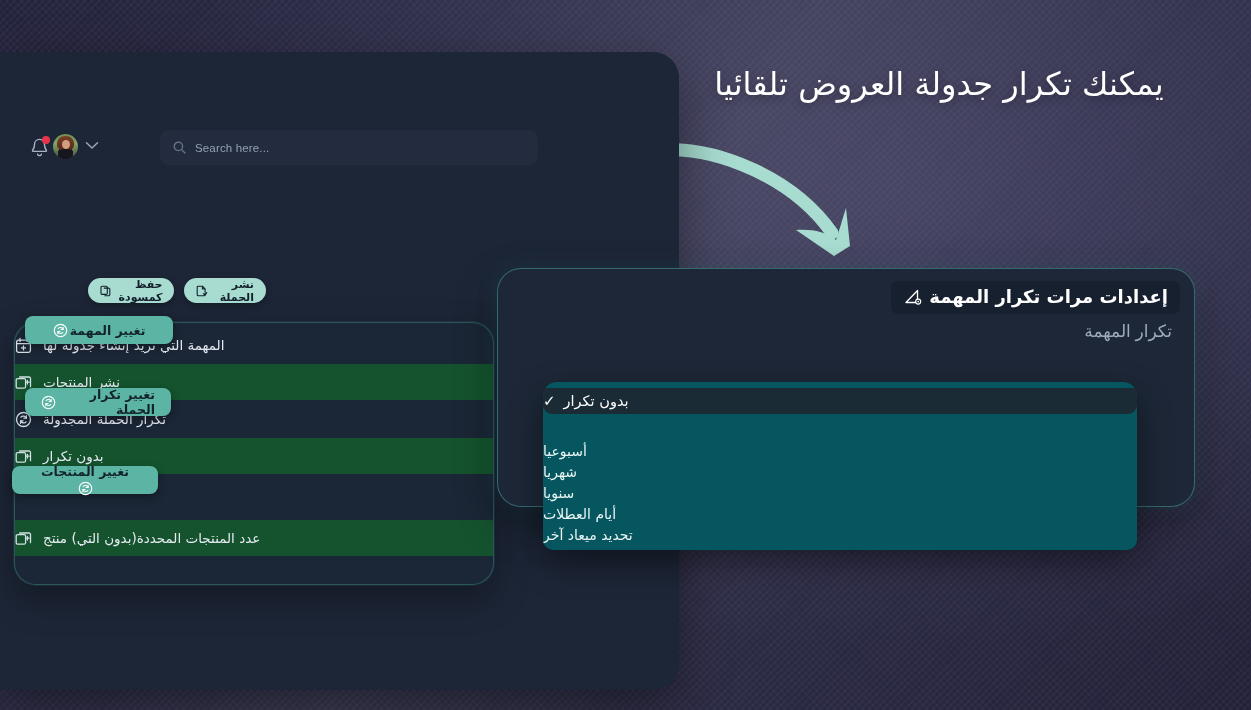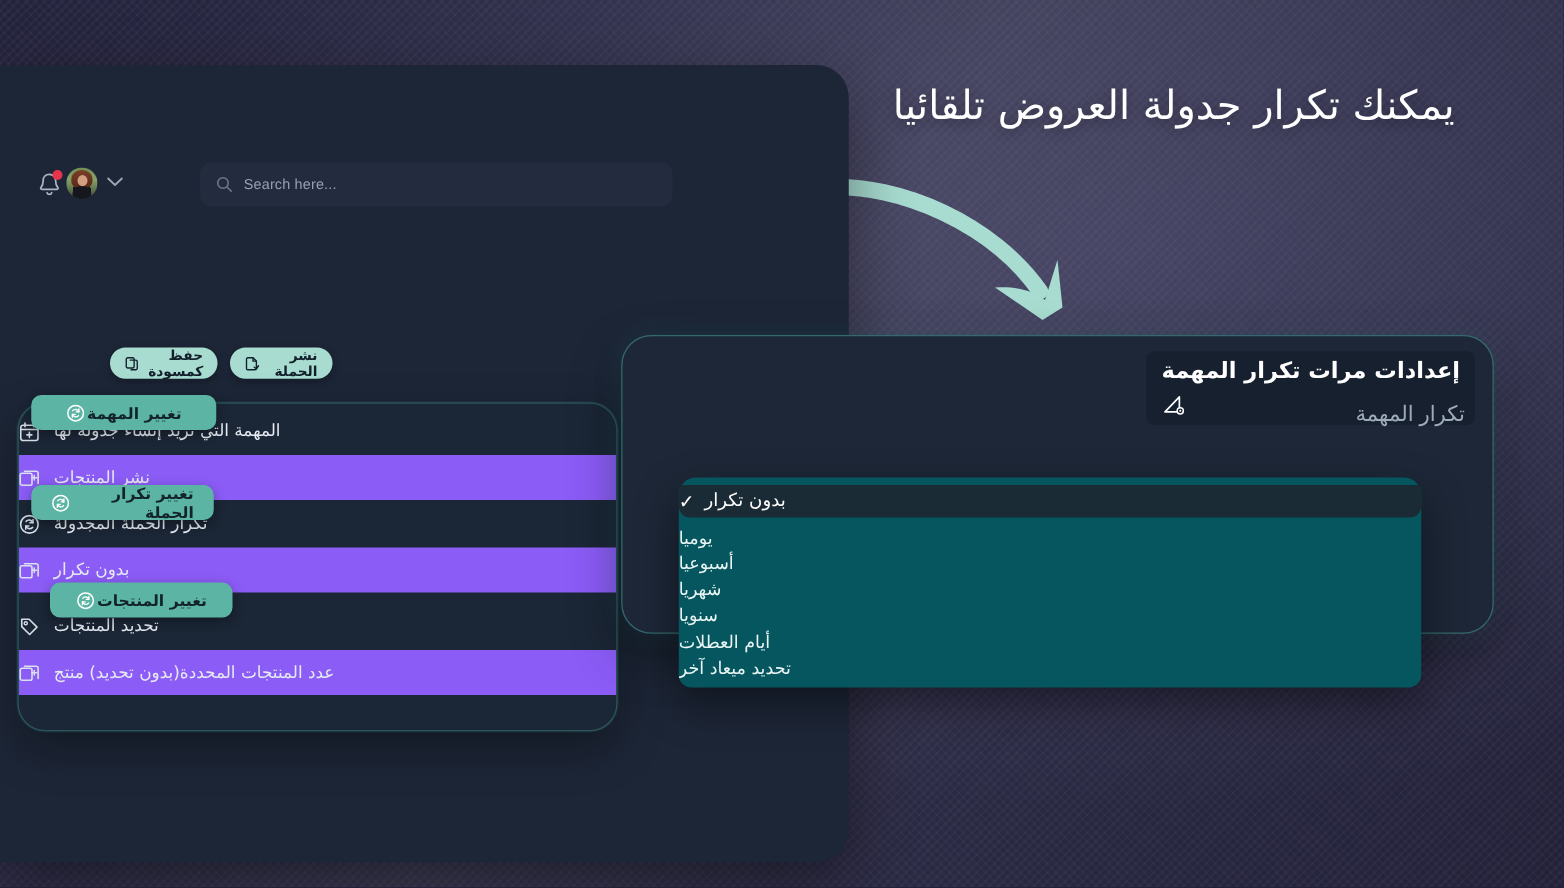--- a/index.html
+++ b/index.html
@@ -94,52 +94,52 @@
     background:#1b2636;border-radius:22px;
     border:1px solid rgba(66,160,150,.40);
     box-shadow:0 0 0 1px rgba(77,182,164,.10), 0 14px 34px rgba(0,0,0,.35);
     overflow:hidden;
   }
   .frow{
     position:absolute;left:0;width:478px;height:36px;
     display:flex;align-items:center;justify-content:flex-end;direction:rtl;
     padding:0 14px 0 0;box-sizing:border-box;gap:11px;
   }
-  .frow.alt{background:#8b5cf6;}
+  .frow.alt{background:#14532d;}
   .frow .ftxt{
     color:#e6ebf2;font-size:13.5px;direction:rtl;white-space:nowrap;
     font-family:"DejaVu Sans",sans-serif;
   }
   .frow .ficon{width:17px;height:17px;flex:0 0 auto;opacity:.95;}
 
   
   .tag{
     position:absolute;height:28px;border-radius:8px;background:#5cb5a4;
     display:flex;align-items:center;justify-content:center;gap:2px;direction:rtl;
     padding:0 16px;box-sizing:border-box;
     color:#13232c;font-size:12.5px;font-weight:700;
     box-shadow:0 3px 9px rgba(0,0,0,.35);
     font-family:"DejaVu Sans",sans-serif;
   }
   .tag .tgi{width:15px;height:15px;flex:0 0 auto;}
   #tag1{left:25px;top:316px;width:148px;}
   #tag2{left:25px;top:388px;width:146px;}
-  #tag3{left:40px;top:466px;width:146px;}
+  #tag3{left:12px;top:466px;width:146px;flex-direction:column;}
 
   
   #rcard{
     position:absolute;left:497px;top:268px;width:696px;height:237px;
     background:#1d2737;border-radius:24px;
     border:1px solid rgba(82,186,176,.45);
     box-shadow:0 0 22px rgba(60,180,170,.12), 0 16px 40px rgba(0,0,0,.38);
   }
   #rcard-head{
     position:absolute;right:14px;top:12px;
     background:#16202e;border-radius:7px;padding:5px 12px 7px 12px;
-    display:flex;align-items:flex-end;gap:7px;direction:rtl;flex-direction:column;
+    display:flex;align-items:center;gap:7px;direction:rtl;
   }
   #rcard-head .htxt{
     color:#ffffff;font-size:18px;font-weight:700;direction:rtl;white-space:nowrap;
     font-family:"DejaVu Sans",sans-serif;
   }
   #rcard-head .hicon{width:19px;height:19px;flex:0 0 auto;}
   #rcard-sub{
     position:absolute;right:22px;top:52px;
     color:#9eabbb;font-size:17px;direction:rtl;white-space:nowrap;
     font-family:Liberation Sans, sans-serif;
@@ -265,30 +265,23 @@
 
     <div class="frow alt" style="top:115px">
       <span class="ftxt">بدون تكرار</span>
       <svg class="ficon" viewBox="0 0 17 17" fill="none">
         <rect x="1.2" y="4.6" width="9.4" height="9.6" rx="1.5" stroke="#dfe6ef" stroke-width="1.3"></rect>
         <path d="M4.6 3h9.4a1.5 1.5 0 0 1 1.5 1.5v8.2" stroke="#dfe6ef" stroke-width="1.3" stroke-linecap="round"></path>
         <path d="M12.4 6.4v3.6M10.6 8.2h3.6" stroke="#dfe6ef" stroke-width="1.25" stroke-linecap="round"></path>
       </svg>
     </div>
 
-    <div class="frow" style="top:160px">
-      <span class="ftxt">تحديد المنتجات</span>
-      <svg class="ficon" viewBox="0 0 17 17" fill="none">
-        <path d="M2.4 2.4h5.9l6.3 6.3-5.9 5.9L2.4 8.3V2.4Z" stroke="#dfe6ef" stroke-width="1.3" stroke-linejoin="round"></path>
-        <circle cx="5.6" cy="5.6" r="1.25" stroke="#dfe6ef" stroke-width="1.15"></circle>
-      </svg>
-    </div>
 
     <div class="frow alt" style="top:197px">
-      <span class="ftxt">عدد المنتجات المحددة(بدون تحديد) منتج</span>
+      <span class="ftxt">عدد المنتجات المحددة(بدون التي) منتج</span>
       <svg class="ficon" viewBox="0 0 17 17" fill="none">
         <rect x="1.2" y="4.6" width="9.4" height="9.6" rx="1.5" stroke="#dfe6ef" stroke-width="1.3"></rect>
         <path d="M4.6 3h9.4a1.5 1.5 0 0 1 1.5 1.5v8.2" stroke="#dfe6ef" stroke-width="1.3" stroke-linecap="round"></path>
         <path d="M12.4 6.4v3.6M10.6 8.2h3.6" stroke="#dfe6ef" stroke-width="1.25" stroke-linecap="round"></path>
       </svg>
     </div>
   </div>
 </div>
 
 <div class="tag" id="tag1">
@@ -328,23 +321,20 @@
     </svg>
   </div>
   <div id="rcard-sub">تكرار المهمة</div>
 </div>
 
 <div id="dd">
   <div class="ddi sel" style="top:6px">
     <span>بدون تكرار</span>
     <span class="ck">✓</span>
   </div>
-  <div class="ddi" style="top:38px">
-    <span>يوميا</span>
-  </div>
   <div class="ddi" style="top:58px">
     <span>أسبوعيا</span>
   </div>
   <div class="ddi" style="top:79px">
     <span>شهريا</span>
   </div>
   <div class="ddi" style="top:100px">
     <span>سنويا</span>
   </div>
   <div class="ddi" style="top:121px">

